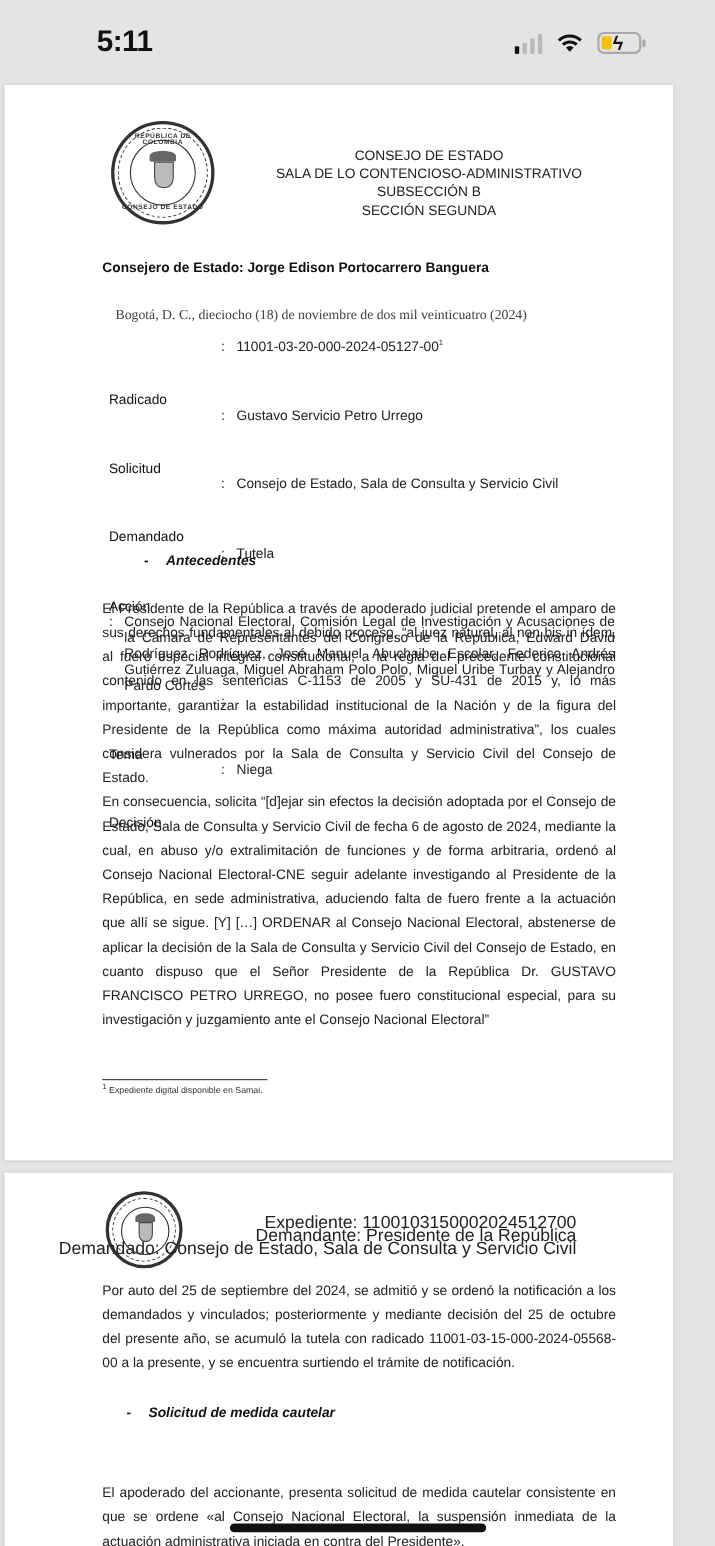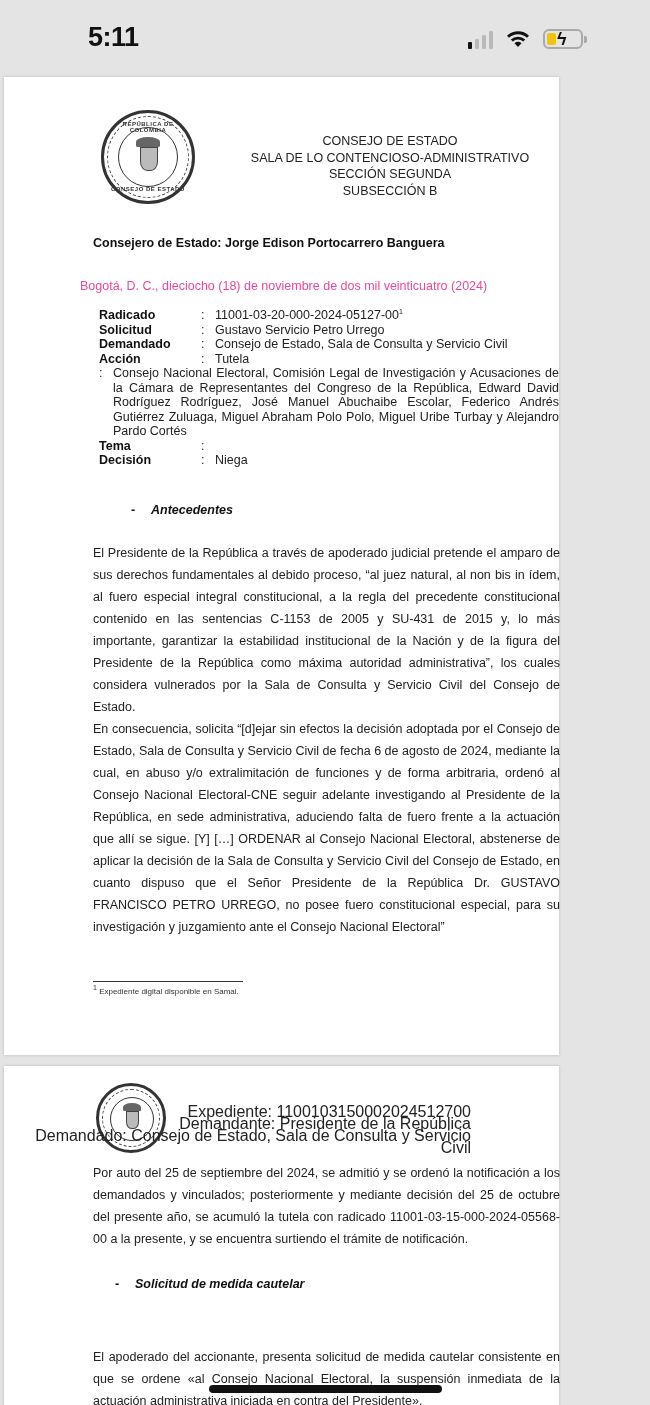--- a/index.html
+++ b/index.html
@@ -21,43 +21,43 @@
     .status-icons { position: absolute; left: 468px; top: 24px; height: 30px; display: flex; align-items: center; gap: 12px; }
     .signal { display: flex; align-items: flex-end; gap: 3px; height: 20px; }
     .signal span { width: 4px; border-radius: 1px; background: #b9b9b9; }
     .signal span.on { background: #111; }
     .battery { position: relative; width: 40px; height: 20px; border: 2px solid #a9a9a9; border-radius: 6px; }
     .battery .fill { position: absolute; left: 2px; top: 2px; width: 9px; height: 12px; background: #f2c20c; border-radius: 2px; }
     .battery .nub { position: absolute; right: -6px; top: 5px; width: 3px; height: 7px; background: #a9a9a9; border-radius: 0 2px 2px 0; }
     .battery .bolt { position: absolute; left: 12px; top: -2px; font-size: 18px; line-height: 20px; color: #111; font-weight: bold; }
 
     .page {
-      position: absolute; left: 4px; width: 555px; background: #fff;
+      position: absolute; left: 4px; width: 608px; background: #fff;
       box-shadow: 0 0 3px rgba(0,0,0,0.18);
     }
     .page1 { top: 77px; height: 978px; }
     .page2 { top: 1066px; height: 345px; }
 
     .seal { position: absolute; border-radius: 50%; border: 3px solid #333; background: #fff; }
     .seal .ring2 { position: absolute; inset: 3px; border-radius: 50%; border: 1px dashed #444; }
     .seal .ring3 { position: absolute; border-radius: 50%; border: 1.5px solid #333; }
     .seal .shield { position: absolute; background: #bbb; border: 1px solid #444; border-radius: 0 0 40% 40%; }
     .seal .bird { position: absolute; background: #666; border-radius: 50% 50% 10% 10%; }
     .seal .seal-text-top, .seal .seal-text-bot { position: absolute; width: 100%; text-align: center; font-size: 6px; font-weight: bold; color: #333; letter-spacing: 0.5px; }
 
     .header-block {
       position: absolute; left: 236px; top: 56px; width: 300px; text-align: center;
       font-size: 12.5px; line-height: 16.5px; color: #222;
     }
     .consejero { position: absolute; left: 89px; top: 159px; font-size: 12.5px; font-weight: bold; color: #111; text-align: right; }
-    .date-line { position: absolute; left: 76px; top: 202px; font-size: 12.5px; color: #ec4899; }
+    .date-line { position: absolute; left: 101px; top: 202px; font-size: 12.5px; color: #404040; font-family: Liberation Serif, serif; }
 
     .meta { position: absolute; left: 95px; top: 231px; width: 460px; font-size: 12.5px; line-height: 14.5px; color: #222; }
     .meta-row { display: flex; }
-    .meta-key { width: 102px; font-weight: bold; color: #111; }
+    .meta-key { width: 102px; font-weight: normal; color: #111; margin-top: 48px; }
     .meta-colon { width: 14px; }
     .meta-val { flex: 1; text-align: justify; }
     sup { font-size: 7px; vertical-align: super; line-height: 0; }
 
     .section-heading {
       position: absolute; font-size: 12.5px; font-weight: bold; font-style: italic; color: #111;
     }
     .section-heading .dash { display: inline-block; width: 20px; font-style: normal; }
 
     .para {
@@ -108,22 +108,22 @@
     <div class="ring3" style="left:14px; top:14px; width:60px; height:60px;"></div>
     <div class="seal-text-top" style="top:8px;">REPÚBLICA DE COLOMBIA</div>
     <div class="bird" style="left:32px; top:24px; width:24px; height:10px;"></div>
     <div class="shield" style="left:36px; top:34px; width:18px; height:24px;"></div>
     <div class="seal-text-bot" style="bottom:9px;">CONSEJO DE ESTADO</div>
   </div>
 
   <div class="header-block">
     <div>CONSEJO DE ESTADO</div>
     <div>SALA DE LO CONTENCIOSO-ADMINISTRATIVO</div>
+    <div>SUBSECCIÓN B</div>
     <div>SECCIÓN SEGUNDA</div>
-    <div>SUBSECCIÓN B</div>
   </div>
 
   <div class="consejero">Consejero de Estado: Jorge Edison Portocarrero Banguera</div>
   <div class="date-line">Bogotá, D. C., dieciocho (18) de noviembre de dos mil veinticuatro (2024)</div>
 
   <div class="meta">
     <div class="meta-row">
       <div class="meta-key">Radicado</div>
       <div class="meta-colon">:</div>
       <div class="meta-val"><span>11001-03-20-000-2024-05127-00</span><sup>1</sup></div>

